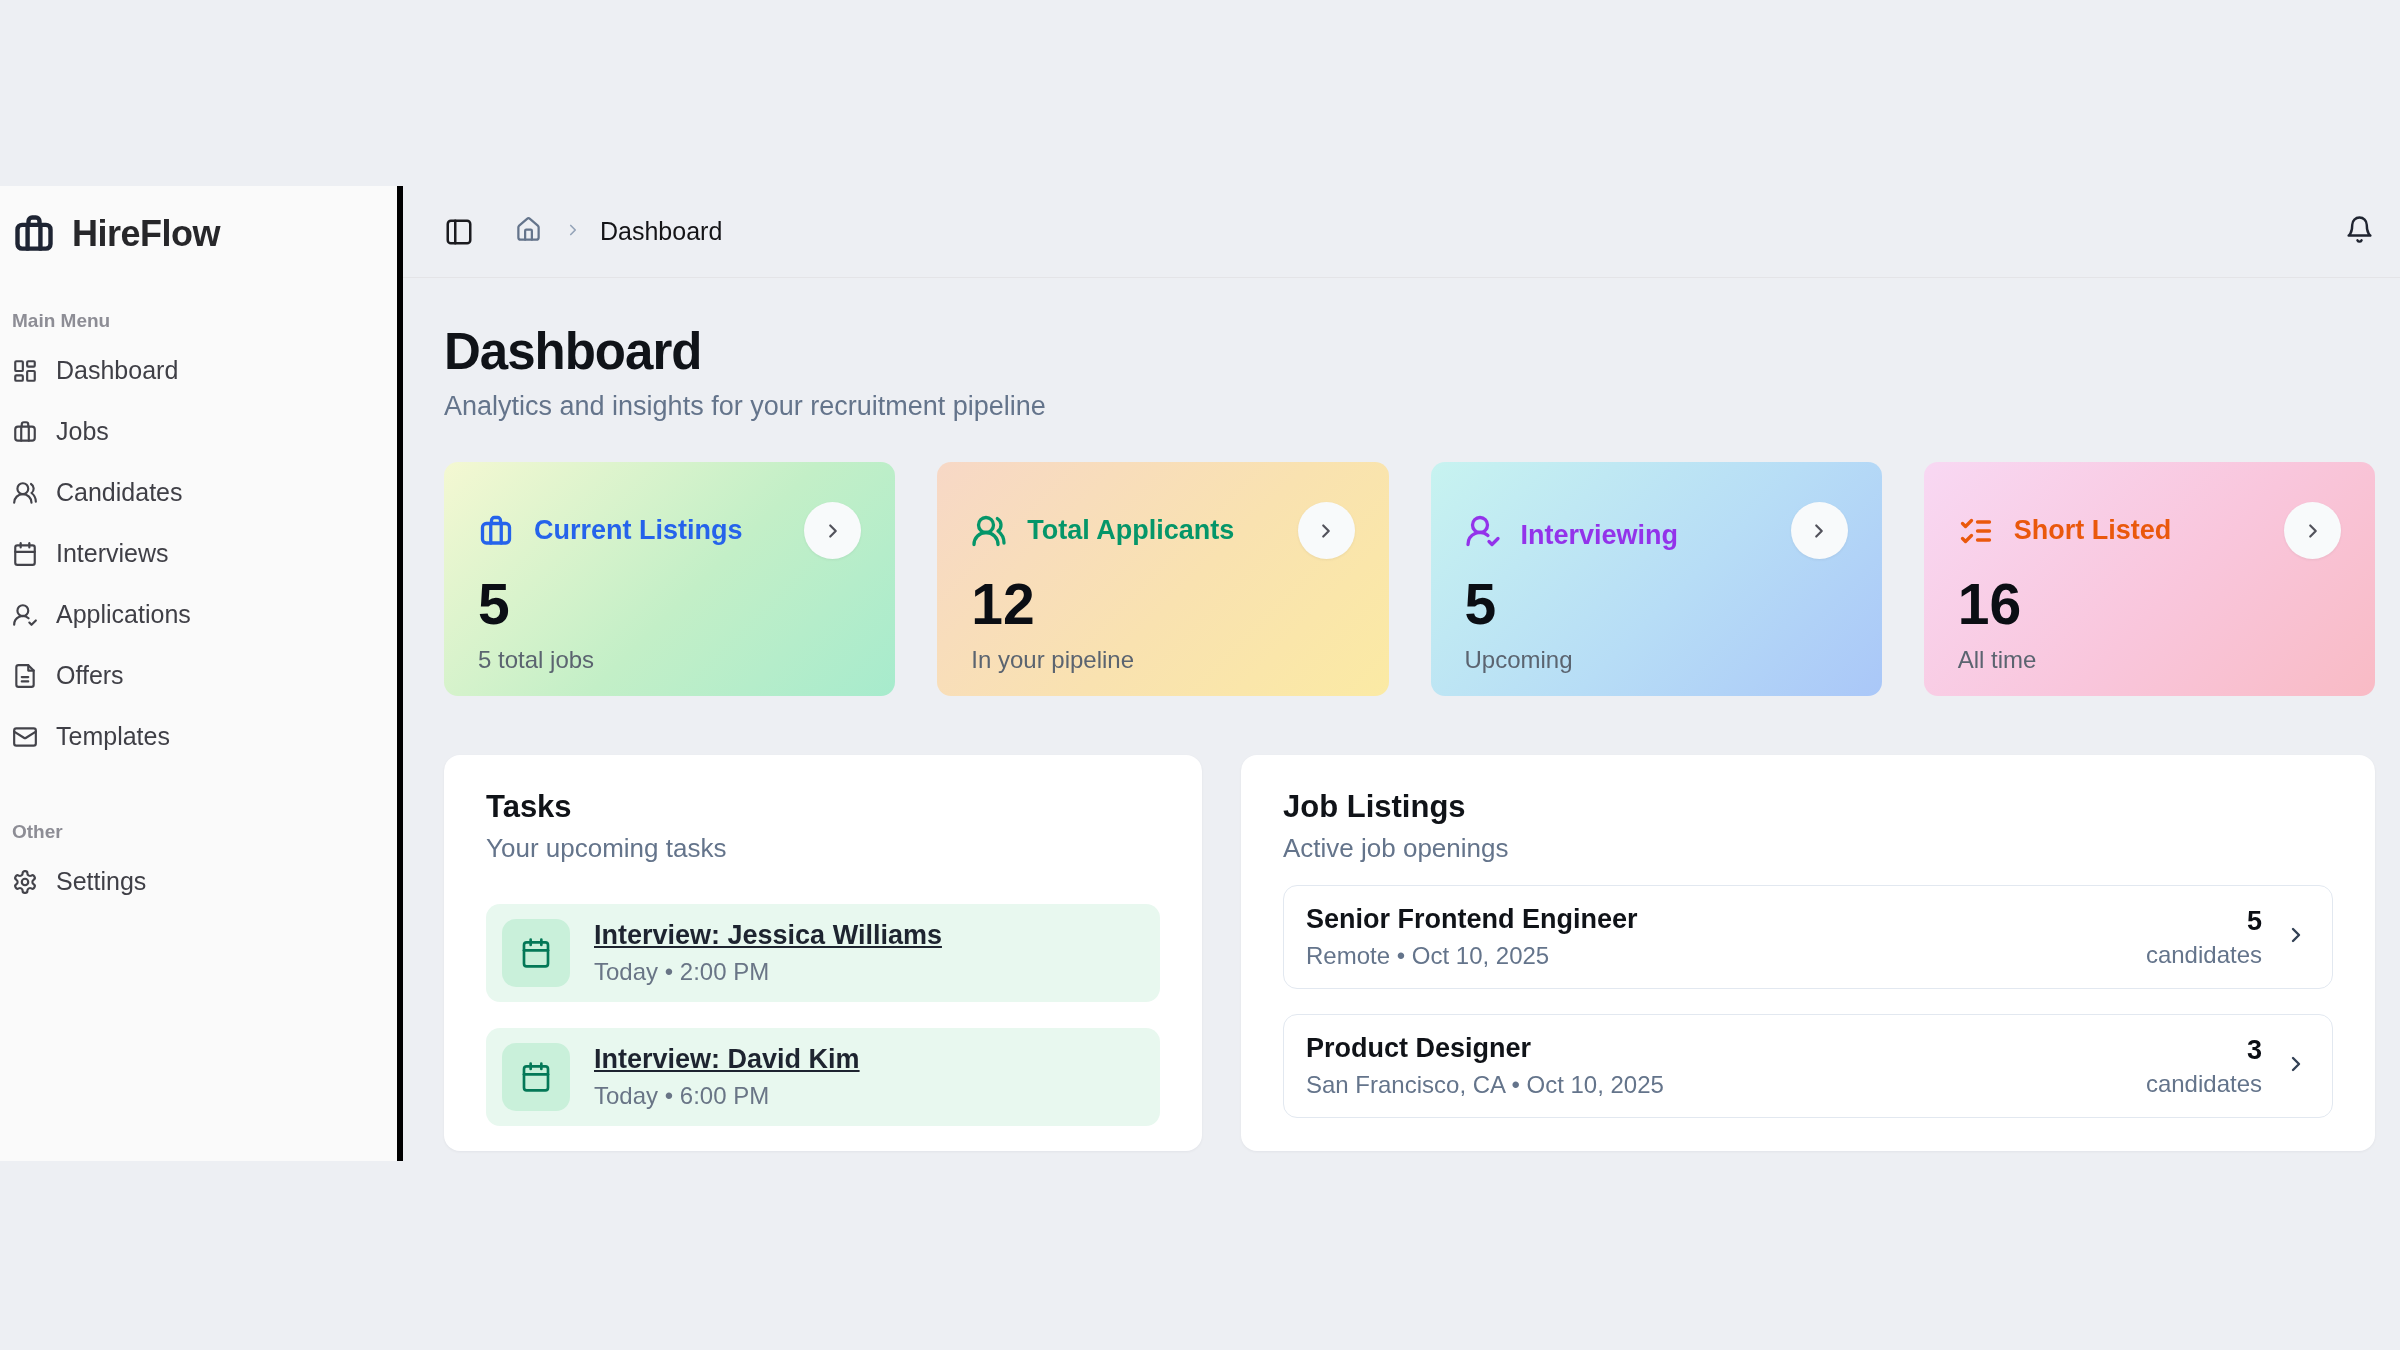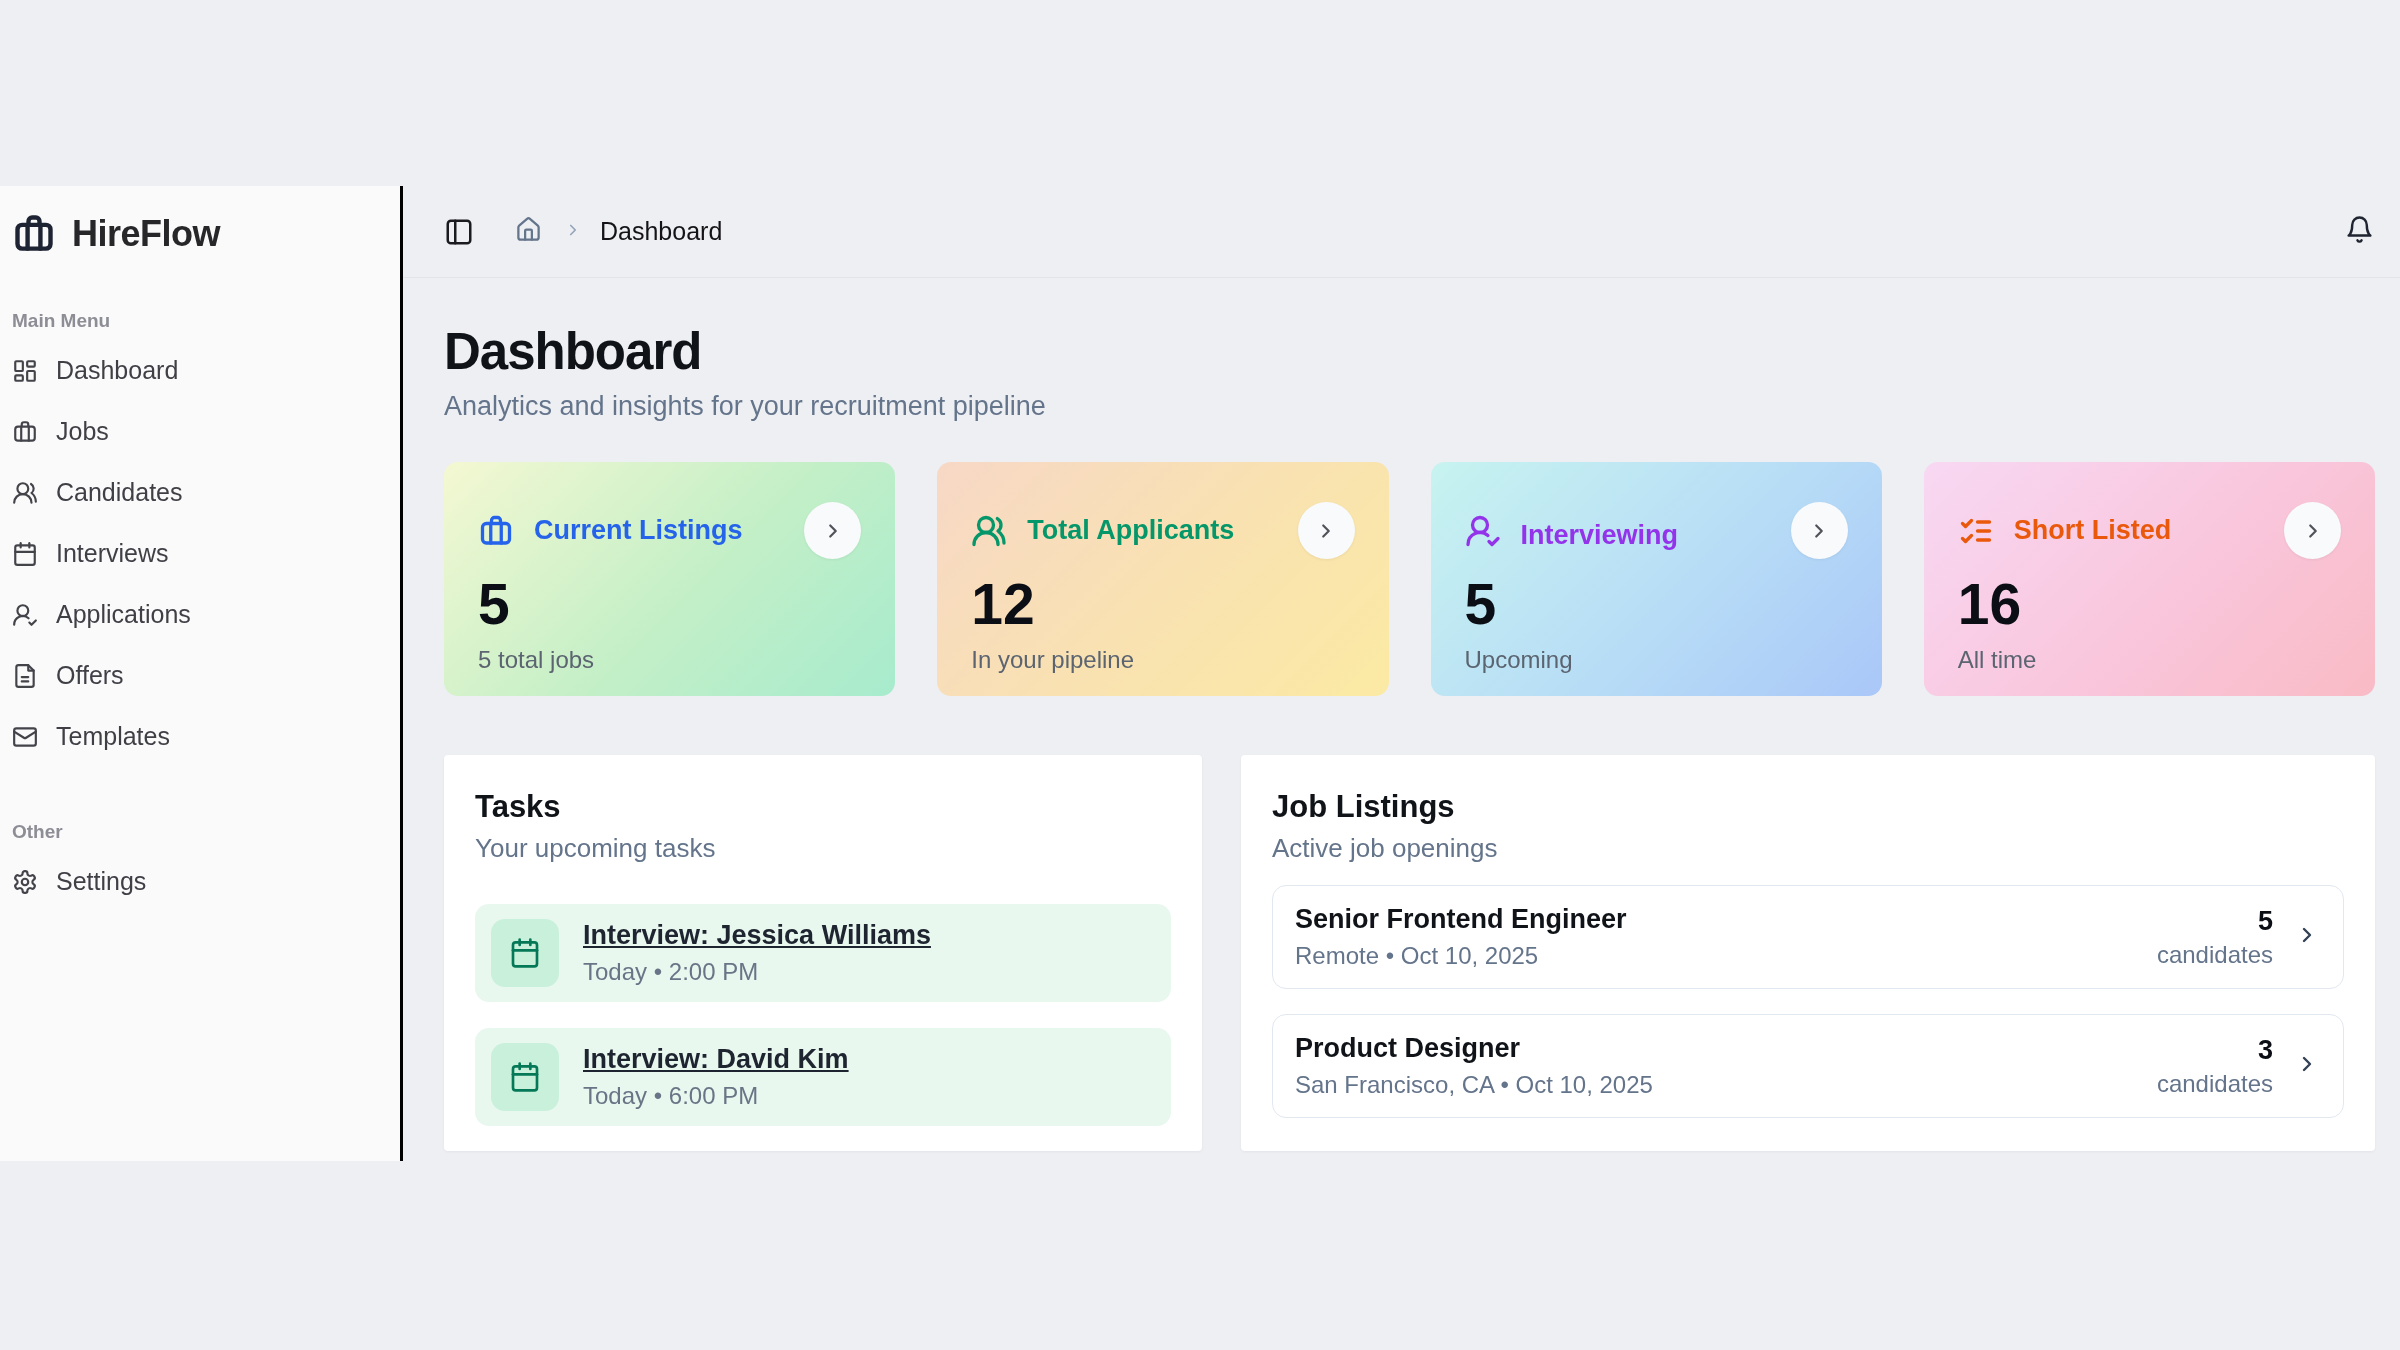--- a/index.html
+++ b/index.html
@@ -11,21 +11,21 @@
     overflow:hidden;
   }
   .canvas { position:relative; width:2400px; height:1350px; background:#edeff3; }
 
   
   .app { position:absolute; left:0; top:186px; width:2400px; height:975px; display:flex; overflow:hidden; }
 
   
   .sidebar {
     width:403px; flex:0 0 403px; background:#fafafa;
-    border-right:3px solid #000000; padding:26px 14px 0 8px;
+    border-right:6px solid #000000; padding:26px 14px 0 8px;
   }
   .logo-row { display:flex; align-items:center; gap:16px; padding-left:4px; }
   .logo-row svg { width:44px; height:44px; stroke:#1e2433; }
   .logo-text { font-size:36px; font-weight:800; color:#27272a; letter-spacing:-0.5px; }
   .side-section { margin-top:54px; }
   .side-section + .side-section { }
   .side-label { font-size:19px; font-weight:600; color:#8d8d95; padding-left:4px; margin-bottom:8px; }
   .side-item {
     display:flex; align-items:center; gap:18px; height:61px;
     padding-left:4px; border-radius:10px; cursor:pointer; color:#3f3f46;
@@ -66,21 +66,21 @@
     background:#f8fafb; display:flex; align-items:center; justify-content:center;
     box-shadow:0 1px 3px rgba(0,0,0,0.06);
   }
   .stat-chev svg { width:22px; height:22px; stroke:#52525b; }
   .stat-value { margin-top:14px; font-size:57px; font-weight:800; color:#0b0e14; line-height:1.1; }
   .stat-sub { margin-top:10px; font-size:24px; color:#5b6470; }
 
   
   .bottom { display:flex; gap:39px; margin-top:59px; }
   .panel {
-    background:#ffffff; border-radius:4px; padding:34px 31px;
+    background:#ffffff; border-radius:16px; padding:34px 42px;
     box-shadow:0 1px 3px rgba(15,23,42,0.05); height:396px; overflow:hidden;
   }
   .panel-tasks { width:758px; flex:0 0 758px; }
   .panel-jobs { flex:1; }
   .panel-title { font-size:31px; font-weight:700; color:#101318; }
   .panel-sub { margin-top:8px; font-size:26px; color:#64748b; }
 
   .task-list { margin-top:40px; display:flex; flex-direction:column; gap:26px; }
   .task-item {
     background:#e8f8ef; border-radius:14px; height:98px;

